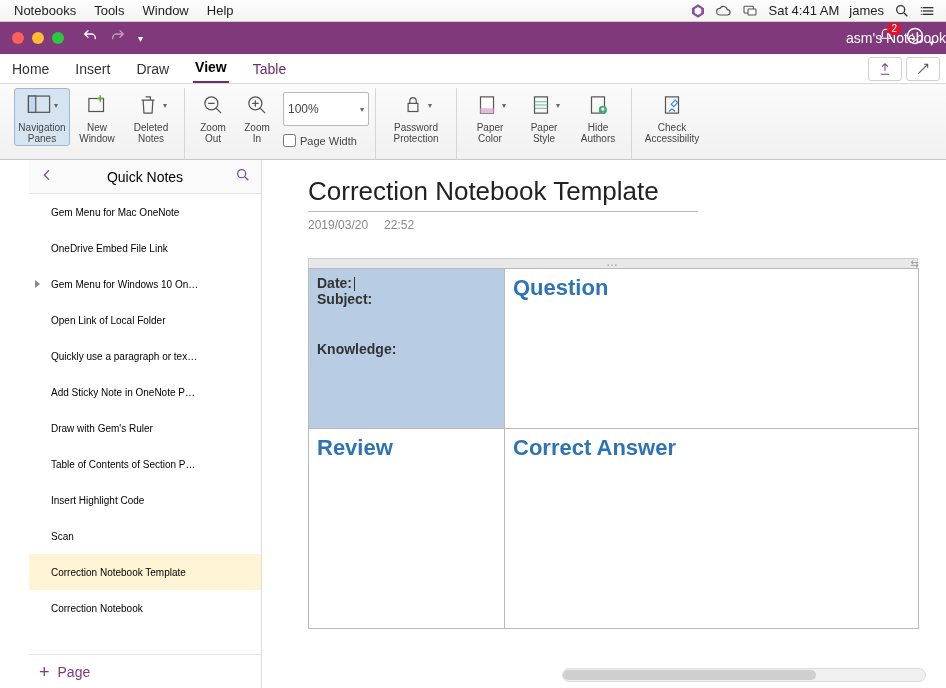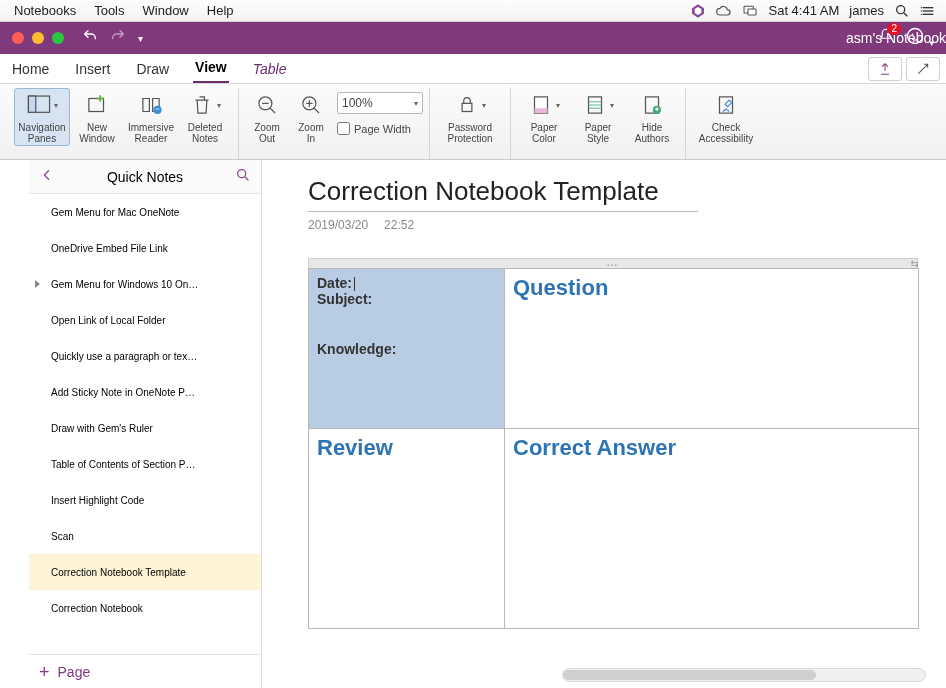--- a/index.html
+++ b/index.html
@@ -21,38 +21,38 @@
   .title-tools svg { width:16px; height:16px; }
   .title-text { position:absolute; left:0; right:0; text-align:right; font-size:14px; color:#fff; font-weight:500; pointer-events:none; }
   .title-right { margin-left:auto; display:flex; gap:10px; align-items:center; padding-right:12px; }
   .bell-wrap { position:relative; }
   .badge { position:absolute; top:-4px; right:-6px; background:#e81123; color:#fff; border-radius:8px; font-size:10px; padding:0 4px; line-height:12px; }
 
   
   .ribbon-tabs { height:30px; background:#fff; border-bottom:1px solid #d9d9d9; display:flex; align-items:flex-end; font-size:14px; padding-left:10px; gap:22px; color:#333; }
   .ribbon-tab { padding:6px 2px; cursor:default; }
   .ribbon-tab.active { color:#000; font-weight:700; border-bottom:2px solid #6b2d6d; }
-  .ribbon-tab.alt { color:#6b2d6d;font-style:italic; }
+  .ribbon-tab.alt { color:#6b2d6d; }
   .ribbon-right { margin-left:auto; display:flex; gap:0; padding-right:6px; align-items:center; height:100%; }
   .rib-btn { width:34px; height:24px; border:1px solid #d0d0d0; display:flex; align-items:center; justify-content:center; background:#fff; margin-left:4px; border-radius:3px; }
   .rib-btn svg{width:14px;height:14px;}
 
   
   .ribbon-body { height:76px; background:linear-gradient(#fbfbfb,#f1f1f1); border-bottom:1px solid #c9c9c9; display:flex; align-items:stretch; padding:4px 8px 0 8px; font-size:10px; color:#444; }
   .rgroup { display:flex; align-items:flex-start; padding:0 6px; border-right:1px solid #d6d6d6; }
   .rgroup:last-child{border-right:none;}
   .rctl { width:54px; text-align:center; display:flex; flex-direction:column; align-items:center; gap:2px; padding-top:2px; }
   .rctl.wide{width:68px;}
   .rctl.narrow{width:44px;}
   .rctl .ic { height:30px; display:flex; align-items:center; justify-content:center; }
   .rctl .ic svg { width:26px; height:26px; }
   .rctl .lbl { line-height:11px; }
   .rctl.sel { background:#d6e4f2; border:1px solid #9bb8d3; border-radius:3px; padding:1px; width:56px; }
   .chev { font-size:8px; color:#666; margin-left:2px; }
-  .zoom-select { width:86px; height:22px; border:1px solid #b8b8b8; background:#fff; font-size:12px; padding:2px 4px; display:flex; align-items:center; justify-content:space-between; margin-top:4px; border-radius:2px;}
+  .zoom-select { width:86px; height:34px; border:1px solid #b8b8b8; background:#fff; font-size:12px; padding:2px 4px; display:flex; align-items:center; justify-content:space-between; margin-top:4px; border-radius:2px;}
   .pw-row { display:flex; align-items:center; gap:4px; font-size:11px; color:#444; margin-top:6px;}
   .pw-row input{margin:0;}
   .zoom-col{display:flex;flex-direction:column;justify-content:flex-start;padding-top:0;gap:2px;margin-left:4px;}
 
   
   .main { display:flex; height:calc(688px - 22px - 32px - 30px - 76px); }
   .sidebar { width:262px; border-right:1px solid #dcdcdc; display:flex; flex-direction:column; background:#fff;padding-left:29px; }
   .side-head { height:34px; display:flex; align-items:center; justify-content:space-between; padding:0 10px; border-bottom:1px solid #e4e4e4; background:#fafafa; }
   .side-head .t { font-size:14px; font-weight:500; text-align:center; flex:1; }
   .side-head svg{width:16px;height:16px;}
@@ -201,31 +201,20 @@
     <div class="rctl">
       <div class="ic">
           <svg viewBox="0 0 32 32">
             <rect x="6" y="8" width="18" height="16" fill="none" stroke="#555" stroke-width="1.5"></rect>
             <line x1="20" y1="4" x2="20" y2="12" stroke="#6a3" stroke-width="2"></line>
             <line x1="16" y1="8" x2="24" y2="8" stroke="#6a3" stroke-width="2"></line>
           </svg>
         </div>
       <div class="lbl" style="white-space:pre-line">New
 Window</div>
-    </div>
-    <div class="rctl">
-      <div class="ic">
-          <svg viewBox="0 0 32 32">
-            <path d="M6 8h8v16H6zM18 8h8v16h-8z" fill="none" stroke="#555" stroke-width="1.5"></path>
-            <circle cx="24" cy="22" r="5" fill="#3a8bd8"></circle>
-            <path d="M22 22c1-2 3-2 4 0" stroke="#fff" fill="none"></path>
-          </svg>
-        </div>
-      <div class="lbl" style="white-space:pre-line">Immersive
-Reader</div>
     </div>
     <div class="rctl">
       <div class="ic">
           <svg viewBox="0 0 32 32">
             <path d="M10 10h12l-1 16H11zM8 10h16M13 6h6v4" fill="none" stroke="#555" stroke-width="1.5"></path>
           </svg>
           <span class="chev">▾</span>
         </div>
       <div class="lbl" style="white-space:pre-line">Deleted
 Notes</div>

